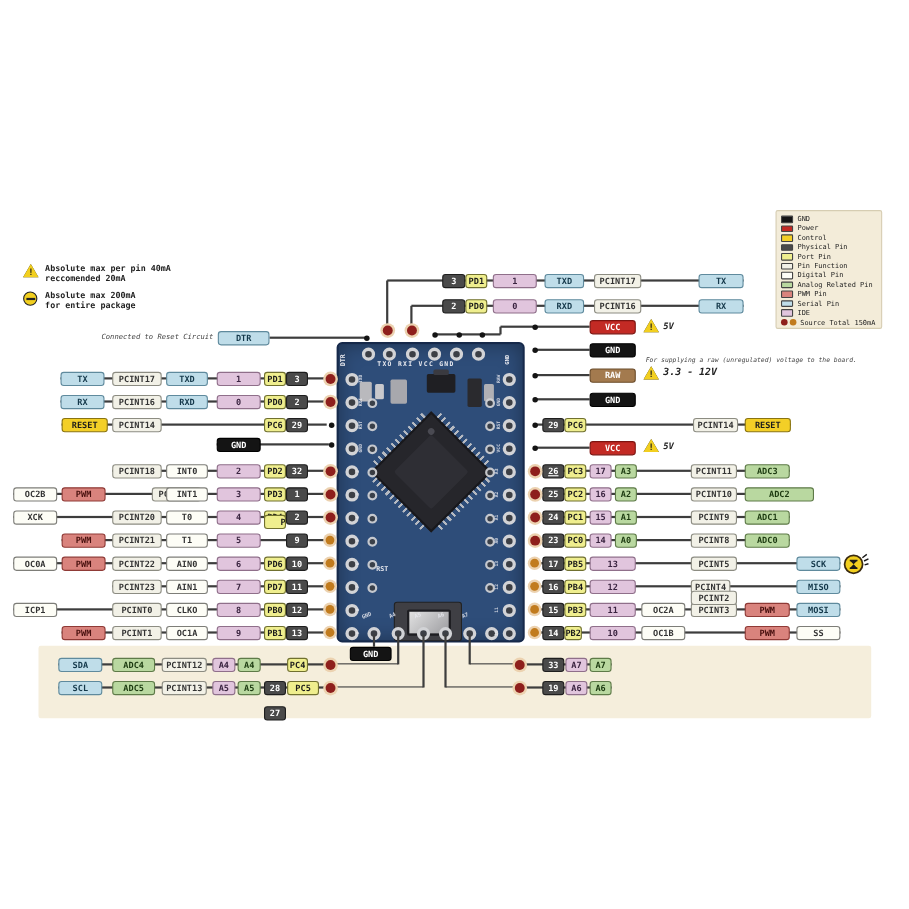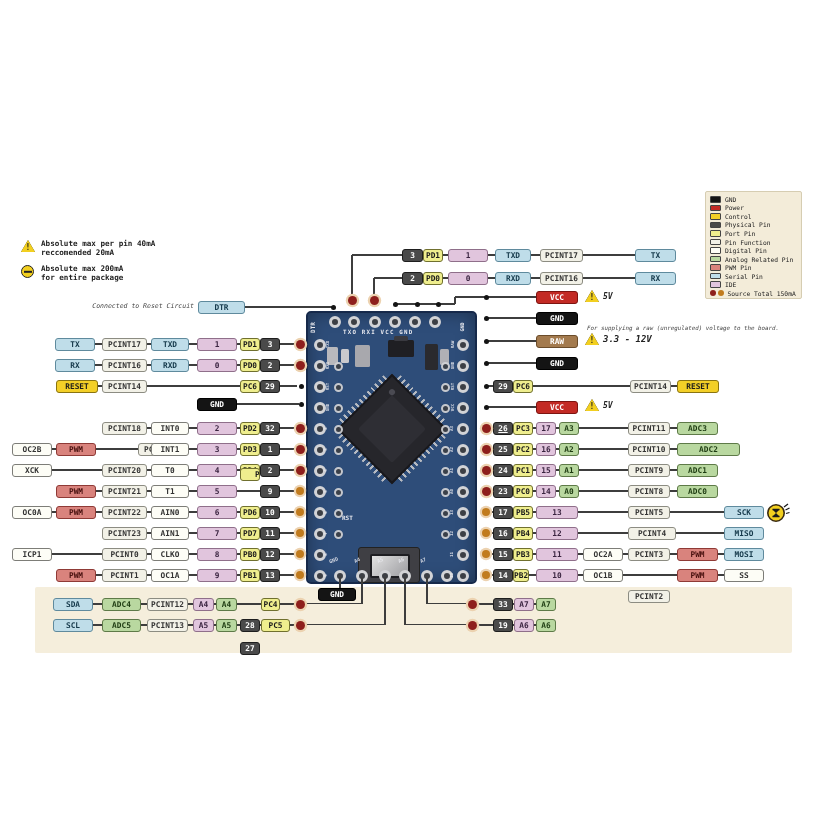--- a/index.html
+++ b/index.html
@@ -338,36 +338,36 @@
       <div class="wire" style="left: 482px; top: 511.25px; width: 282px;"></div>
       <div class="pinbox c-phys" style="left: 493px; top: 505.5px; width: 20px;">17</div>
       <div class="pinbox c-port" style="left: 513px; top: 505.5px; width: 20px;">PB5</div>
       <div class="pinbox c-ide" style="left: 536px; top: 505.5px; width: 42px;">13</div>
       <div class="pinbox c-func" style="left: 628px; top: 505.5px; width: 42px;">PCINT5</div>
       <div class="pinbox c-serial" style="left: 724px; top: 505.5px; width: 40px;">SCK</div>
       <div class="wire" style="left: 482px; top: 532.25px; width: 282px;"></div>
       <div class="pinbox c-phys" style="left: 493px; top: 526.5px; width: 20px;">16</div>
       <div class="pinbox c-port" style="left: 513px; top: 526.5px; width: 20px;">PB4</div>
       <div class="pinbox c-ide" style="left: 536px; top: 526.5px; width: 42px;">12</div>
-      <div class="pinbox c-func" style="left: 628px; top: 526.5px; width: 48px;">PCINT4</div>
+      <div class="pinbox c-func" style="left: 628px; top: 526.5px; width: 36px;">PCINT4</div>
       <div class="pinbox c-serial" style="left: 724px; top: 526.5px; width: 40px;">MISO</div>
       <div class="wire" style="left: 482px; top: 553.25px; width: 282px;"></div>
       <div class="pinbox c-phys" style="left: 493px; top: 547.5px; width: 20px;">15</div>
       <div class="pinbox c-port" style="left: 513px; top: 547.5px; width: 20px;">PB3</div>
       <div class="pinbox c-ide" style="left: 536px; top: 547.5px; width: 42px;">11</div>
       <div class="pinbox c-digital" style="left: 583px; top: 547.5px; width: 40px;">OC2A</div>
       <div class="pinbox c-func" style="left: 628px; top: 547.5px; width: 42px;">PCINT3</div>
       <div class="pinbox c-pwm" style="left: 677px; top: 547.5px; width: 41px;">PWM</div>
       <div class="pinbox c-serial" style="left: 724px; top: 547.5px; width: 40px;">MOSI</div>
       <div class="wire" style="left: 482px; top: 574.25px; width: 282px;"></div>
       <div class="pinbox c-phys" style="left: 493px; top: 568.5px; width: 20px;">14</div>
       <div class="pinbox c-port" style="left: 513px; top: 568.5px; width: 16px;">PB2</div>
       <div class="pinbox c-ide" style="left: 536px; top: 568.5px; width: 42px;">10</div>
       <div class="pinbox c-digital" style="left: 583px; top: 568.5px; width: 40px;">OC1B</div>
-      <div class="pinbox c-func" style="left: 628px; top: 590px; width: 42px;">PCINT2</div>
+      <div class="pinbox c-func" style="left: 628px; top: 537px; width: 42px;">PCINT2</div>
       <div class="pinbox c-pwm" style="left: 677px; top: 568.5px; width: 41px;">PWM</div>
       <div class="pinbox c-digital" style="left: 724px; top: 568.5px; width: 40px;">SS</div>
       <div class="wire" style="left: 55px; top: 343.25px; width: 242px;"></div>
       <div class="pinbox c-serial" style="left: 55px; top: 337.5px; width: 40px;">TX</div>
       <div class="pinbox c-func" style="left: 102px; top: 337.5px; width: 45px;">PCINT17</div>
       <div class="pinbox c-serial" style="left: 151px; top: 337.5px; width: 38px;">TXD</div>
       <div class="pinbox c-ide" style="left: 197px; top: 337.5px; width: 40px;">1</div>
       <div class="pinbox c-port" style="left: 240px; top: 337.5px; width: 20px;">PD1</div>
       <div class="pinbox c-phys" style="left: 260px; top: 337.5px; width: 20px;">3</div>
       <div class="wire" style="left: 55px; top: 364.25px; width: 242px;"></div>

